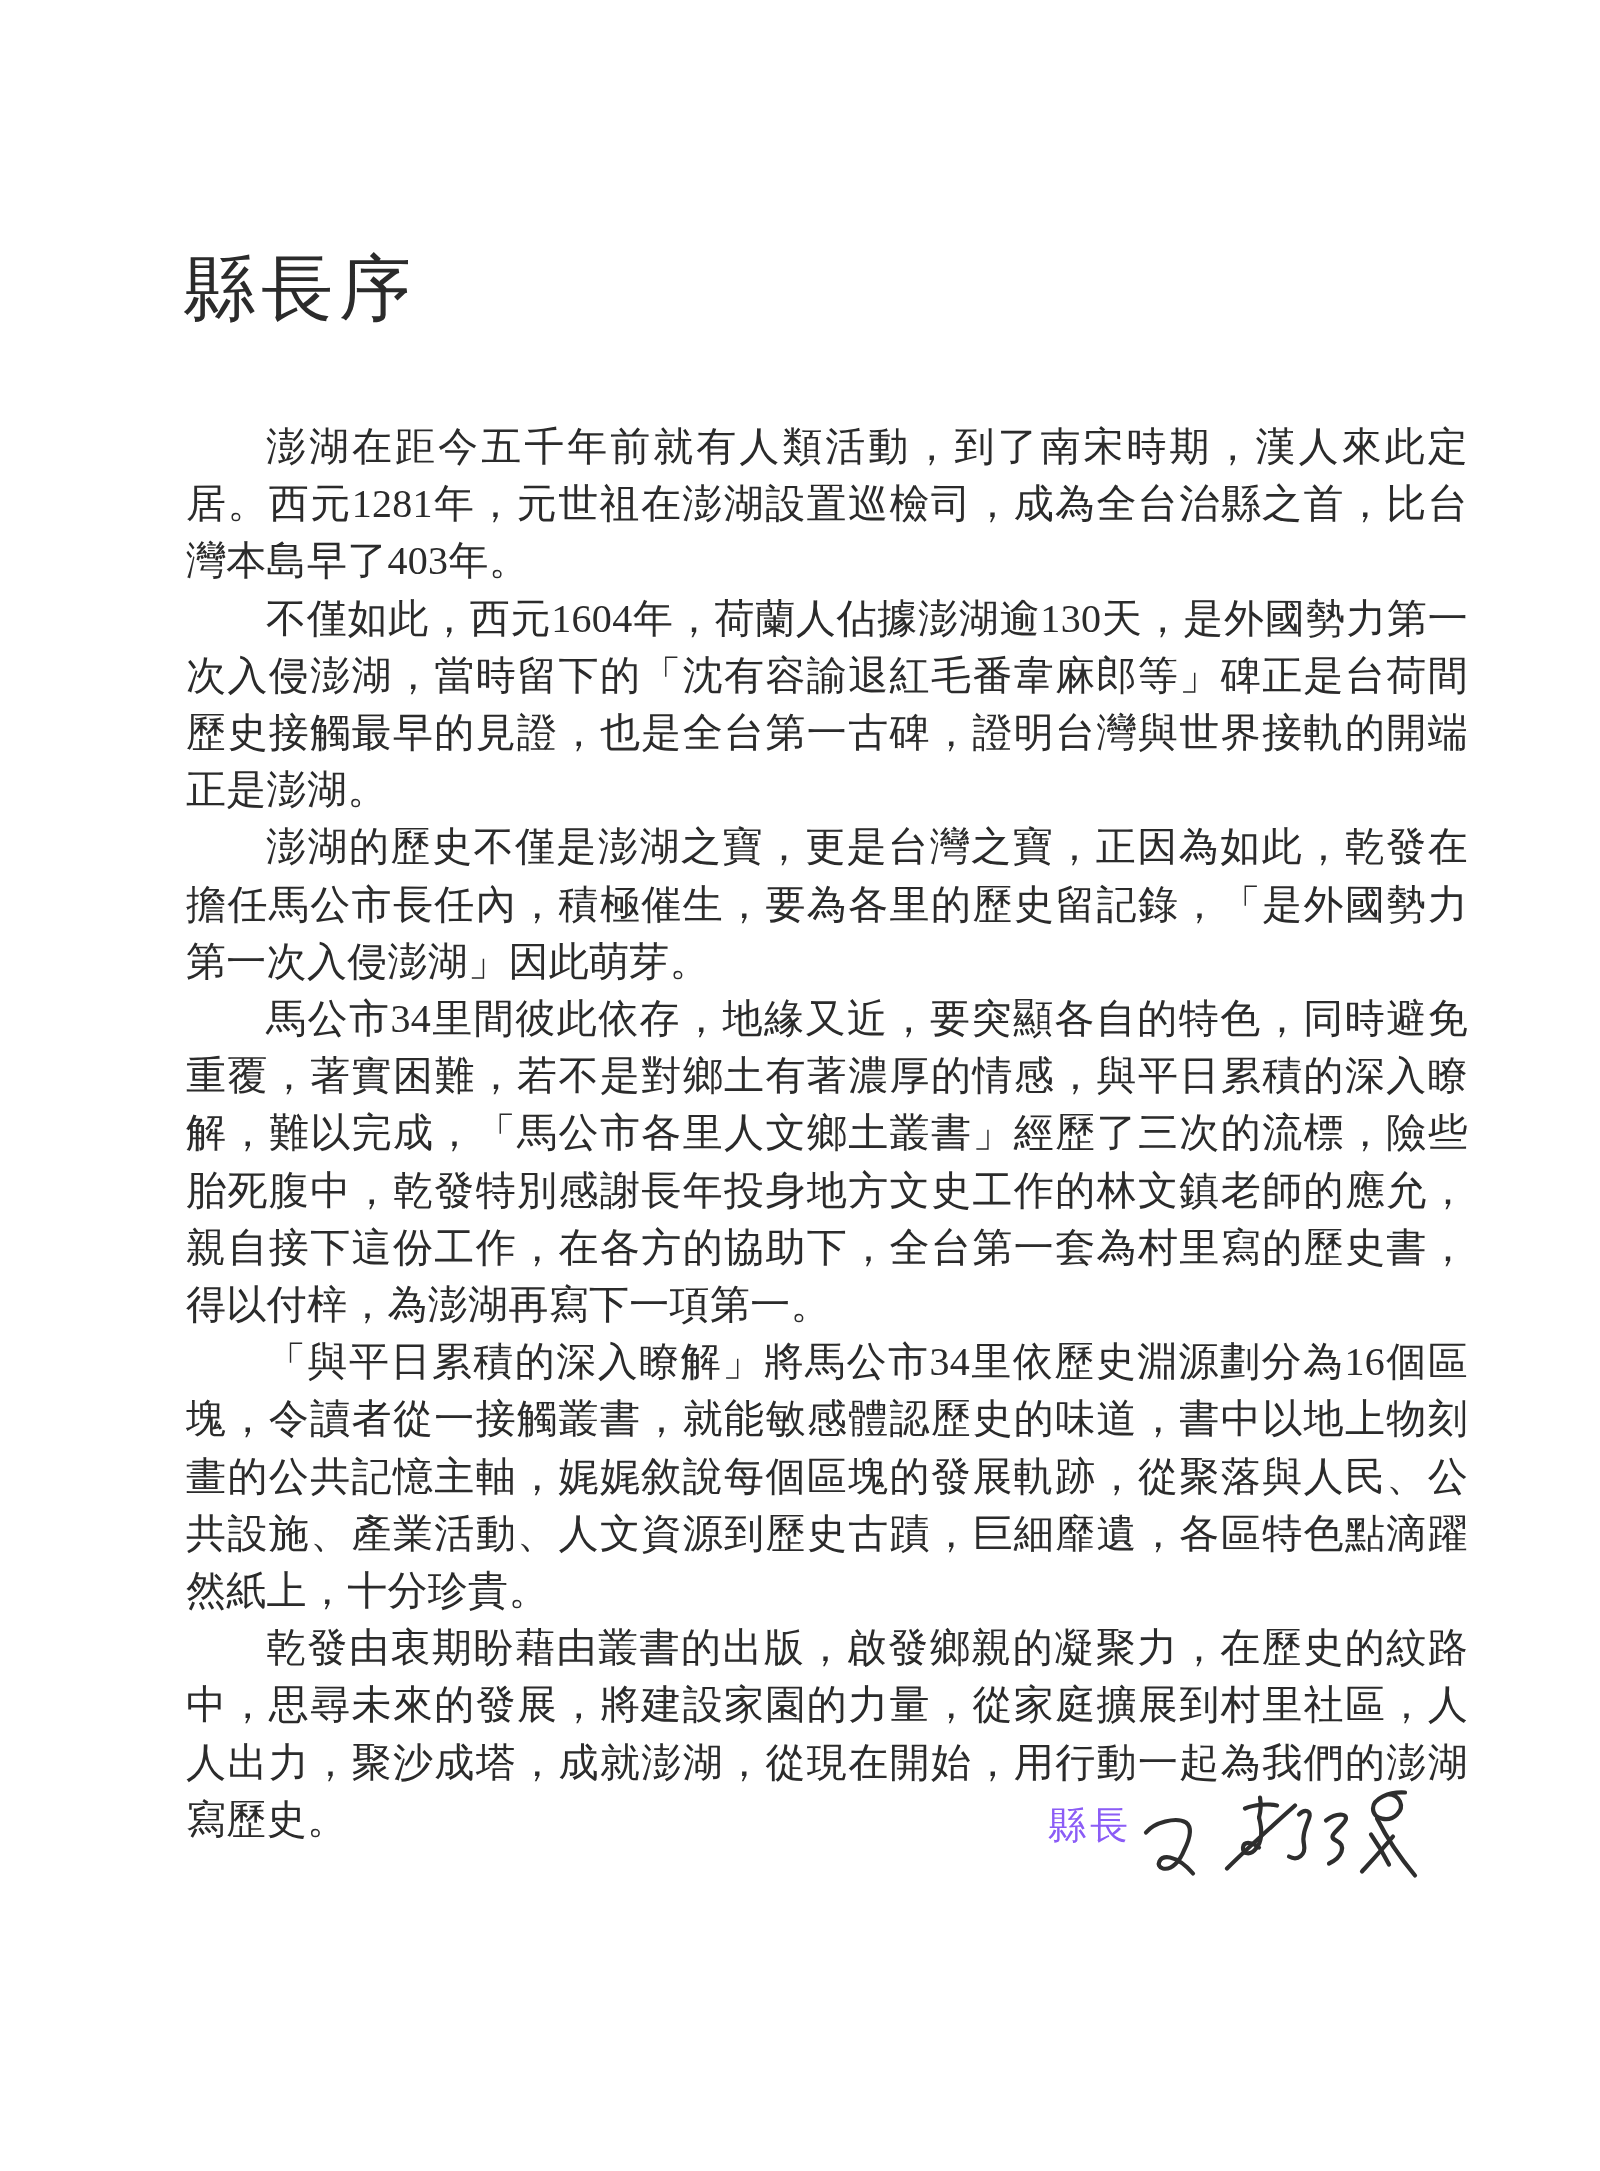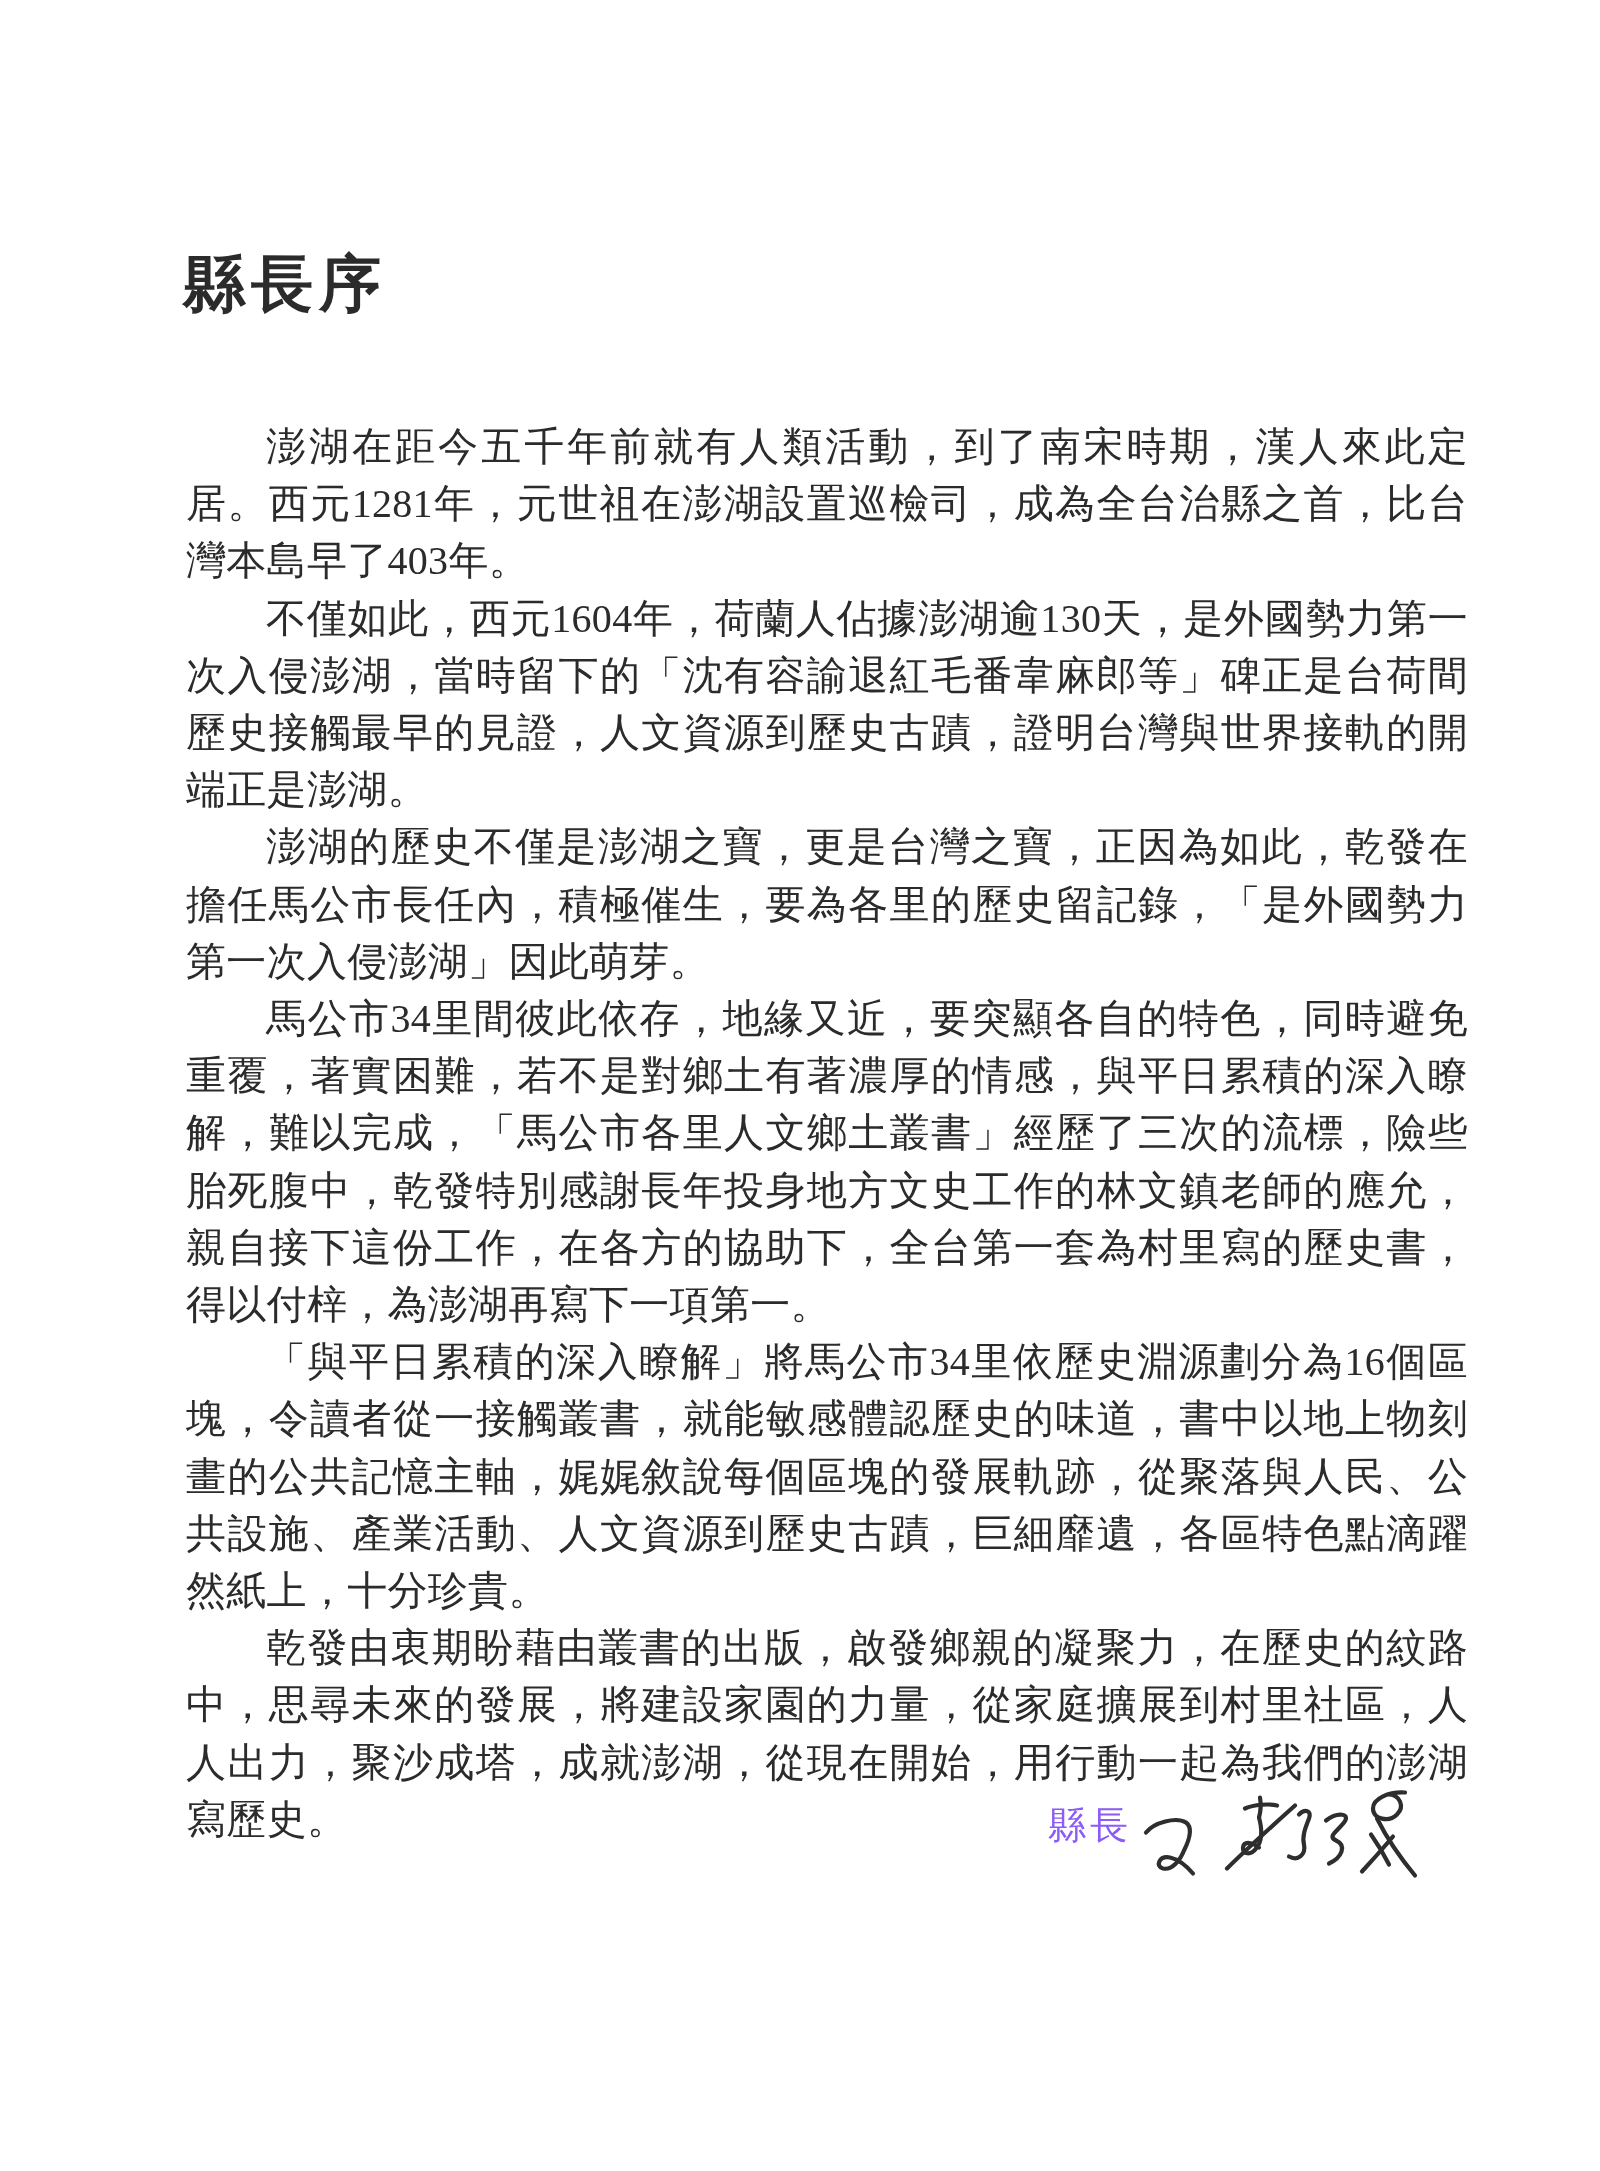--- a/index.html
+++ b/index.html
@@ -15,22 +15,22 @@
     background: #ffffff;
     overflow: hidden;
     font-family: "Liberation Serif", "DejaVu Serif", serif;
     color: #2b2b2b;
   }
   .page-title {
     position: absolute;
     left: 183px;
     top: 250px;
     margin: 0;
-    font-size: 62px;
-    font-weight: 700;
+    font-size: 72px;
+    font-weight: 400;
     letter-spacing: 6px;
     line-height: 1.1;
     color: #2b2b2b;
     white-space: nowrap;
   }
   .body-text {
     position: absolute;
     left: 186px;
     top: 418px;
     width: 1282px;
@@ -78,21 +78,21 @@
 </style>
 </head>
 <body>
 
 <div class="page">
 
   <h1 class="page-title">縣長序</h1>
 
   <div class="body-text">
     <p>澎湖在距今五千年前就有人類活動，到了南宋時期，漢人來此定居。西元1281年，元世祖在澎湖設置巡檢司，成為全台治縣之首，比台灣本島早了403年。</p>
-    <p>不僅如此，西元1604年，荷蘭人佔據澎湖逾130天，是外國勢力第一次入侵澎湖，當時留下的「沈有容諭退紅毛番韋麻郎等」碑正是台荷間歷史接觸最早的見證，人文資源到歷史古蹟，證明台灣與世界接軌的開端正是澎湖。</p>
+    <p>不僅如此，西元1604年，荷蘭人佔據澎湖逾130天，是外國勢力第一次入侵澎湖，當時留下的「沈有容諭退紅毛番韋麻郎等」碑正是台荷間歷史接觸最早的見證，也是全台第一古碑，證明台灣與世界接軌的開端正是澎湖。</p>
     <p>澎湖的歷史不僅是澎湖之寶，更是台灣之寶，正因為如此，乾發在擔任馬公市長任內，積極催生，要為各里的歷史留記錄，「是外國勢力第一次入侵澎湖」因此萌芽。</p>
     <p>馬公市34里間彼此依存，地緣又近，要突顯各自的特色，同時避免重覆，著實困難，若不是對鄉土有著濃厚的情感，與平日累積的深入瞭解，難以完成，「馬公市各里人文鄉土叢書」經歷了三次的流標，險些胎死腹中，乾發特別感謝長年投身地方文史工作的林文鎮老師的應允，親自接下這份工作，在各方的協助下，全台第一套為村里寫的歷史書，得以付梓，為澎湖再寫下一項第一。</p>
     <p>「與平日累積的深入瞭解」將馬公市34里依歷史淵源劃分為16個區塊，令讀者從一接觸叢書，就能敏感體認歷史的味道，書中以地上物刻畫的公共記憶主軸，娓娓敘說每個區塊的發展軌跡，從聚落與人民、公共設施、產業活動、人文資源到歷史古蹟，巨細靡遺，各區特色點滴躍然紙上，十分珍貴。</p>
     <p>乾發由衷期盼藉由叢書的出版，啟發鄉親的凝聚力，在歷史的紋路中，思尋未來的發展，將建設家園的力量，從家庭擴展到村里社區，人人出力，聚沙成塔，成就澎湖，從現在開始，用行動一起為我們的澎湖寫歷史。</p>
   </div>
 
   <div class="signature-row">
     <span class="signature-role">縣長</span>
 
     <svg class="signature-svg" viewBox="0 0 290 105" role="img" aria-label="王乾發">

